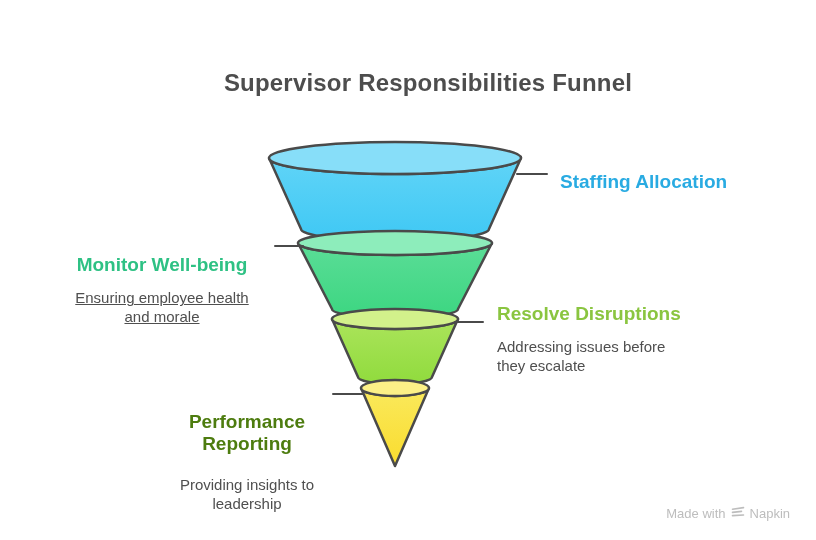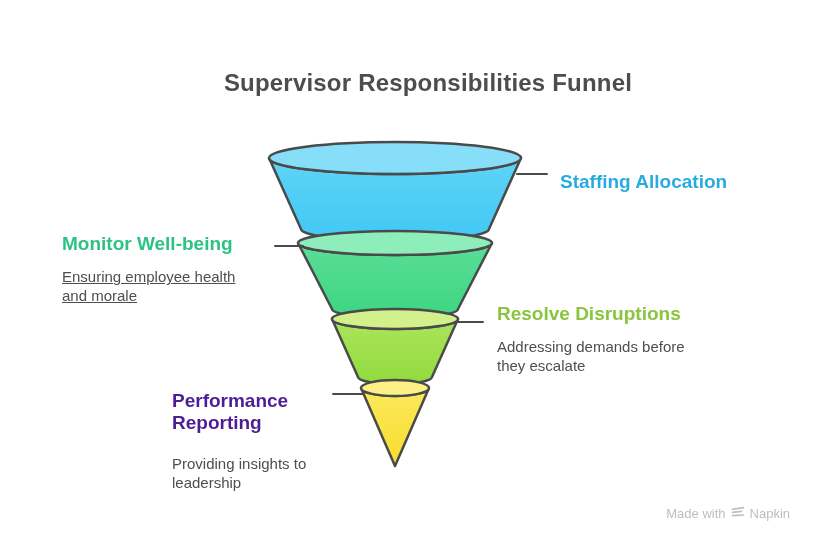--- a/index.html
+++ b/index.html
@@ -8,21 +8,21 @@
     font-family:"Liberation Sans", sans-serif; overflow:hidden;
   }
   .title {
     position:absolute; left:0; right:0; top:53px; text-align:center;
     font-size:24px; font-weight:bold; letter-spacing:.2px;padding-left:40px;
   }
   .funnel-svg { position:absolute; left:0; top:0; }
   .lbl { position:absolute; }
   .lbl .lbl-head { margin:0; font-size:19px; line-height:1.18; font-weight:bold; }
   .lbl .lbl-desc { margin:13px 0 0 0; font-size:15px; line-height:1.25; }
-  .lbl.align-right { text-align:left; }
+  .lbl.align-right { text-align:center;margin-top:21px; }
   .lbl.align-left  { text-align:left; }
   .lbl.performance .lbl-desc { margin-top:20px; }
   .watermark {
     position:absolute; right:26px; bottom:19px;
     display:flex; align-items:center; gap:5px;
     font-size:13px;
   }
   .watermark .napkin-glyph { display:inline-block; }
 </style>
 </head>
@@ -79,25 +79,25 @@
     <h2 class="lbl-head" style="color: rgb(41, 171, 226);">Staffing Allocation</h2>
   </div>
 
   <div class="lbl align-right" style="left:62px; top:233px; width:200px;">
     <h2 class="lbl-head" style="color: rgb(46, 193, 132);">Monitor Well-being</h2>
     <p class="lbl-desc" style="color: rgb(79, 79, 79); text-decoration: underline;">Ensuring employee health and morale</p>
   </div>
 
   <div class="lbl align-left" style="left:497px; top:303px; width:200px;">
     <h2 class="lbl-head" style="color: rgb(138, 197, 64);">Resolve Disruptions</h2>
-    <p class="lbl-desc" style="color: rgb(79, 79, 79);">Addressing demands before they escalate</p>
+    <p class="lbl-desc" style="color: rgb(79, 79, 79);">Addressing issues before they escalate</p>
   </div>
 
   <div class="lbl align-right performance" style="left:172px; top:390px; width:150px;">
-    <h2 class="lbl-head" style="color: #4c1d95;">Performance Reporting</h2>
+    <h2 class="lbl-head" style="color: #4d7c0f;">Performance Reporting</h2>
     <p class="lbl-desc" style="color: rgb(79, 79, 79);">Providing insights to leadership</p>
   </div>
 
   <div class="watermark" style="color: rgb(189, 189, 189); align-items: center;">
     <span>Made with</span>
     <span class="napkin-glyph">
       <svg width="14" height="12" viewBox="0 0 14 12" fill="none" stroke="#bdbdbd" stroke-width="1.6" stroke-linecap="round">
         <path d="M1.5 3.2 L12.5 1.6"></path>
         <path d="M1.5 6.4 L10.5 5.4"></path>
         <path d="M1.5 9.6 L12.5 9.0"></path>

